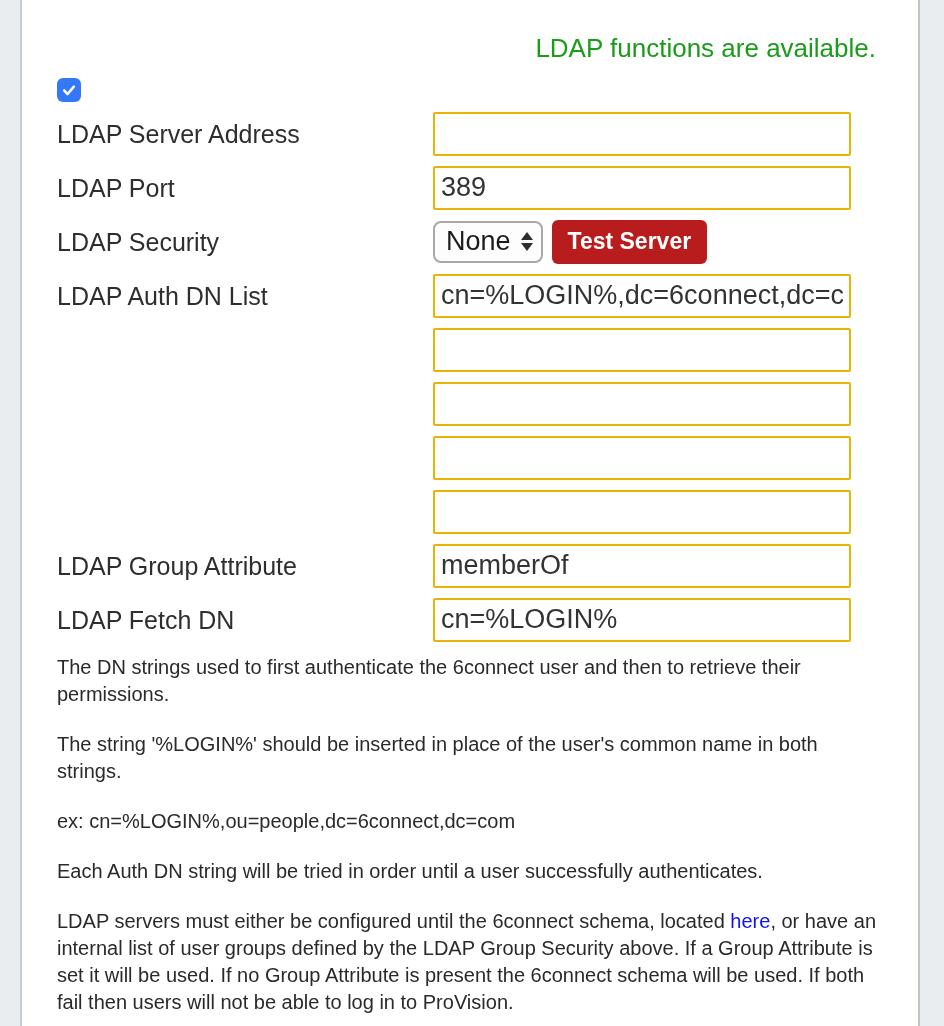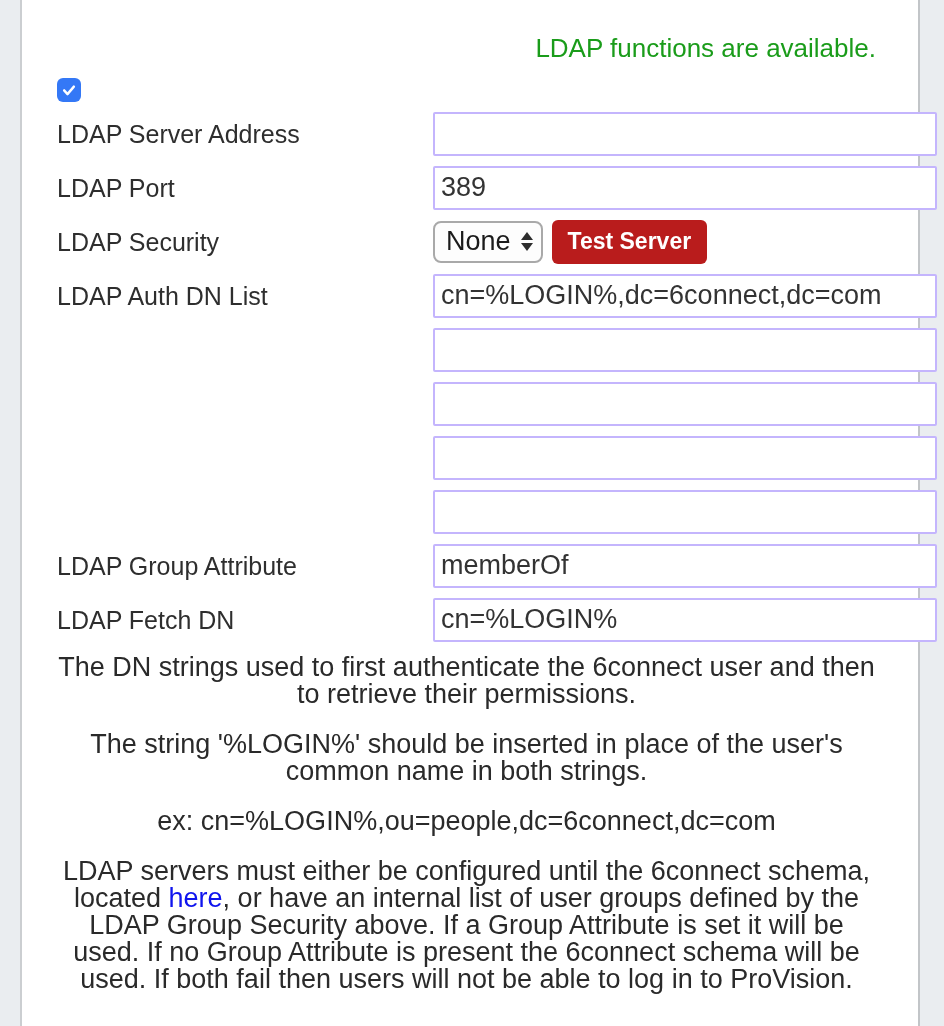--- a/index.html
+++ b/index.html
@@ -43,24 +43,24 @@
   .form-label {
     flex: 0 0 376px;
     font-size: 25px;
     color: #2e2e2e;
     line-height: 1.2;
   }
   .ctl {
     flex: 0 0 auto;
   }
   .text-input {
-    width: 504px;
+    width: 418px;
     height: 44px;
     box-sizing: border-box;
-    border: 2px solid #c4b5fd;
+    border: 2px solid #eab308;
     border-radius: 2px;
     font-family: "Liberation Sans", sans-serif;
     font-size: 27px;
     color: #333333;
     padding: 0 6px;
     background: #ffffff;
     outline: none;
   }
   .checkbox {
     width: 24px; height: 24px;
@@ -111,25 +111,24 @@
     font-size: 23px;
     font-weight: 600;
     padding: 0 16px;
     cursor: pointer;
   }
   .help {
     margin-top: 12px;
     max-width: 820px;
   }
   .help p {
-    font-size: 27px;
+    font-size: 20px;
     line-height: 27px;
     color: #2a2a2a;
     margin: 0 0 23px 0;
-    text-align: center;
   }
   .help a {
     color: #0f14ee;
     text-decoration: none;
     cursor: pointer;
   }
 </style>
 </head>
 <body>
 
@@ -222,16 +221,17 @@
     <div class="form-label">LDAP Fetch DN</div>
     <div class="ctl">
       <input class="text-input" type="text" value="cn=%LOGIN%" style="">
     </div>
   </div>
 
   <div class="help">
     <p>The DN strings used to first authenticate the 6connect user and then to retrieve their permissions.</p>
     <p>The string '%LOGIN%' should be inserted in place of the user's common name in both strings.</p>
     <p>ex: cn=%LOGIN%,ou=people,dc=6connect,dc=com</p>
+    <p>Each Auth DN string will be tried in order until a user successfully authenticates.</p>
     <p><span>LDAP servers must either be configured until the 6connect schema, located </span><a>here</a><span>, or have an internal list of user groups defined by the LDAP Group Security above. If a Group Attribute is set it will be used. If no Group Attribute is present the 6connect schema will be used. If both fail then users will not be able to log in to ProVision.</span></p>
   </div>
 
 </div>
 
 </body></html>

